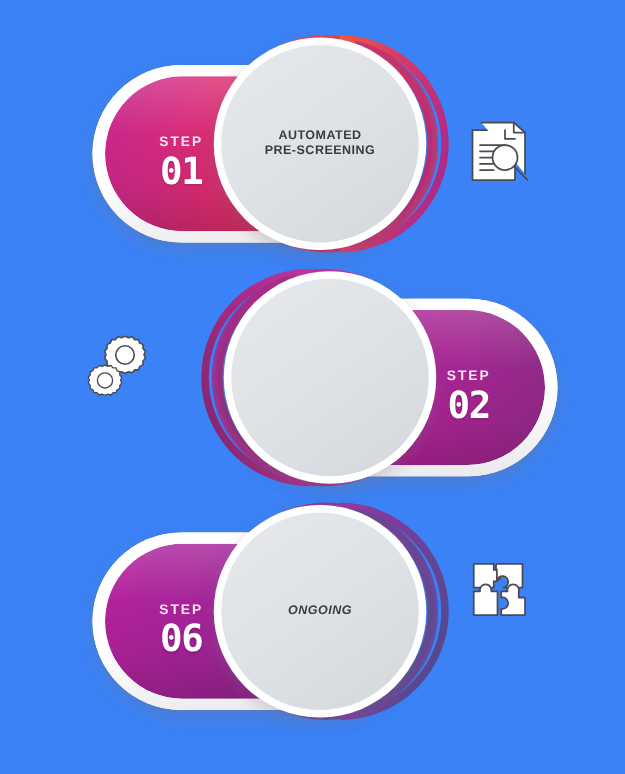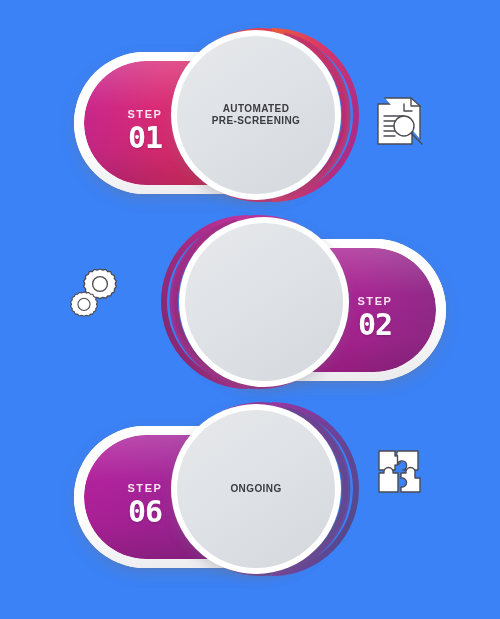--- a/index.html
+++ b/index.html
@@ -281,21 +281,21 @@
           <stop offset="0%" stop-color="#9b35a2"></stop>
           <stop offset="55%" stop-color="#73409a"></stop>
           <stop offset="100%" stop-color="#55498f"></stop>
         </linearGradient>
       </defs>
       <circle cx="95" cy="90" r="84" fill="none" stroke="url(#arcg3a)" stroke-width="6"></circle>
       <path d="M 95 6 A 84 84 0 0 1 95 174" fill="none" stroke="url(#arcg3b)" stroke-width="6" transform="translate(11,0)"></path>
       <path d="M 110 10 A 82 82 0 0 1 110 170" fill="none" stroke="#6a4494" stroke-width="5" opacity="0.85" transform="translate(8,0)"></path>
     </svg>
 
-    <div class="disc" style="left:101px; top:5px; width:170px; height:170px;">
+    <div class="disc" style="left:101px; top:5px; width:170px; height:170px;font-style:italic;">
       <div class="disc-face"></div>
       <div class="disc-title" style="color: rgb(59, 59, 66);">
         <span>ONGOING</span><br>
       </div>
     </div>
   </div>
 
   <div class="side-icon" style="left:371px; top:441px; width:62px; height:62px;">
     <svg width="62" height="62" viewBox="0 0 62 62" fill="none" stroke="#4a4a52" stroke-width="1.4" stroke-linejoin="round" stroke-linecap="round">
       <path d="M8 10 H24 V15 a4.6 4.6 0 1 1 0 9 V29 H8 Z" fill="#fff"></path>

